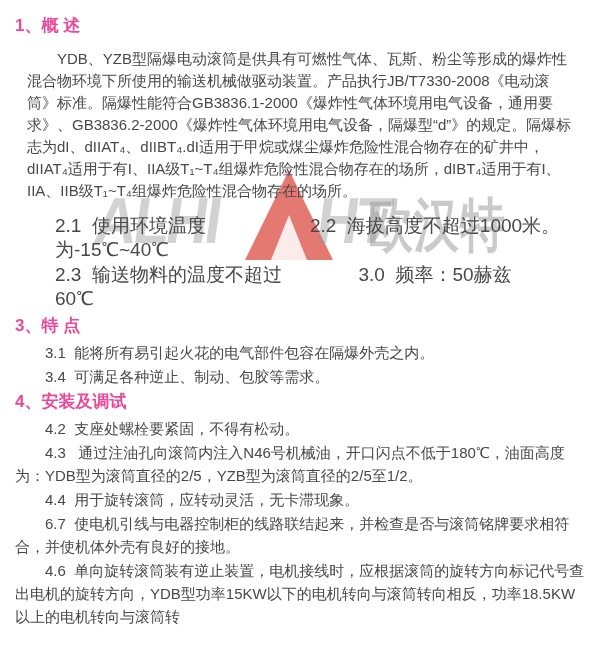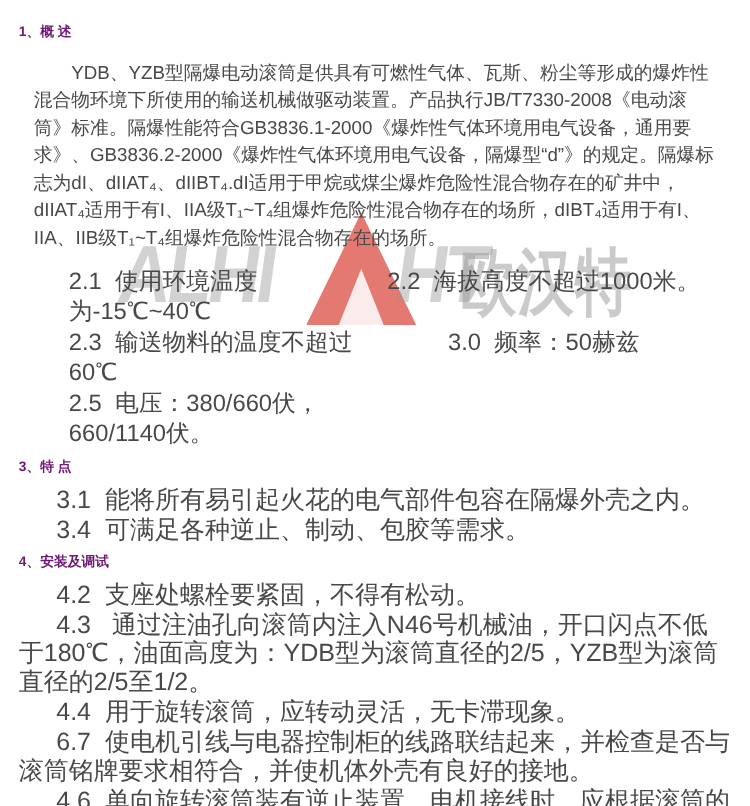--- a/index.html
+++ b/index.html
@@ -49,33 +49,33 @@
     color: rgba(150,150,150,0.50);
     transform: scaleY(1.30);
     transform-origin: left top;
     white-space: nowrap;
   }
   
   .content { position: relative; z-index: 1; }
   .section { margin: 0 0 4px 0; }
   .sec-heading {
     margin: 0 0 5px 0;
-    font-size: 11px; line-height: 20px; font-weight: bold;
-    color: #701a75;
+    font-size: 17px; line-height: 20px; font-weight: bold;
+    color: #ec4899;
   }
   .body-para {
     margin: 12px;
     font-size: 15px; line-height: 22px;
     color: #484848;
     text-indent: 30px;
     white-space: pre-wrap;
   }
   .item {
     margin: 0 0 1px 0;
-    font-size: 20px; line-height: 23px;
+    font-size: 15px; line-height: 23px;
     color: #484848;
     text-indent: 30px;
     white-space: pre-wrap;
   }
   .cond-row {
     display: flex;
     padding-left: 40px;
     margin: 0 0 1px 0;
     font-size: 19px; line-height: 24px;
     color: #484848;
@@ -107,21 +107,20 @@
     <div class="section">
       <div class="cond-row">
         <span class="cond-left">2.1  使用环境温度为-15℃~40℃</span>
         <span class="cond-right">2.2  海拔高度不超过1000米。</span>
       </div>
       <div class="cond-row">
         <span class="cond-left">2.3  输送物料的温度不超过60℃</span>
         <span class="cond-right">3.0  频率：50赫兹</span>
       </div>
       <div class="cond-row">
-        <span class="cond-left">2.5  电压：380/660伏，660/1140伏。</span>
         <span class="cond-right"></span>
       </div>
     </div>
 
     <div class="section">
       <h2 class="sec-heading">3、特 点</h2>
       <p class="item">3.1  能将所有易引起火花的电气部件包容在隔爆外壳之内。</p>
       <p class="item">3.4  可满足各种逆止、制动、包胶等需求。</p>
     </div>
 

